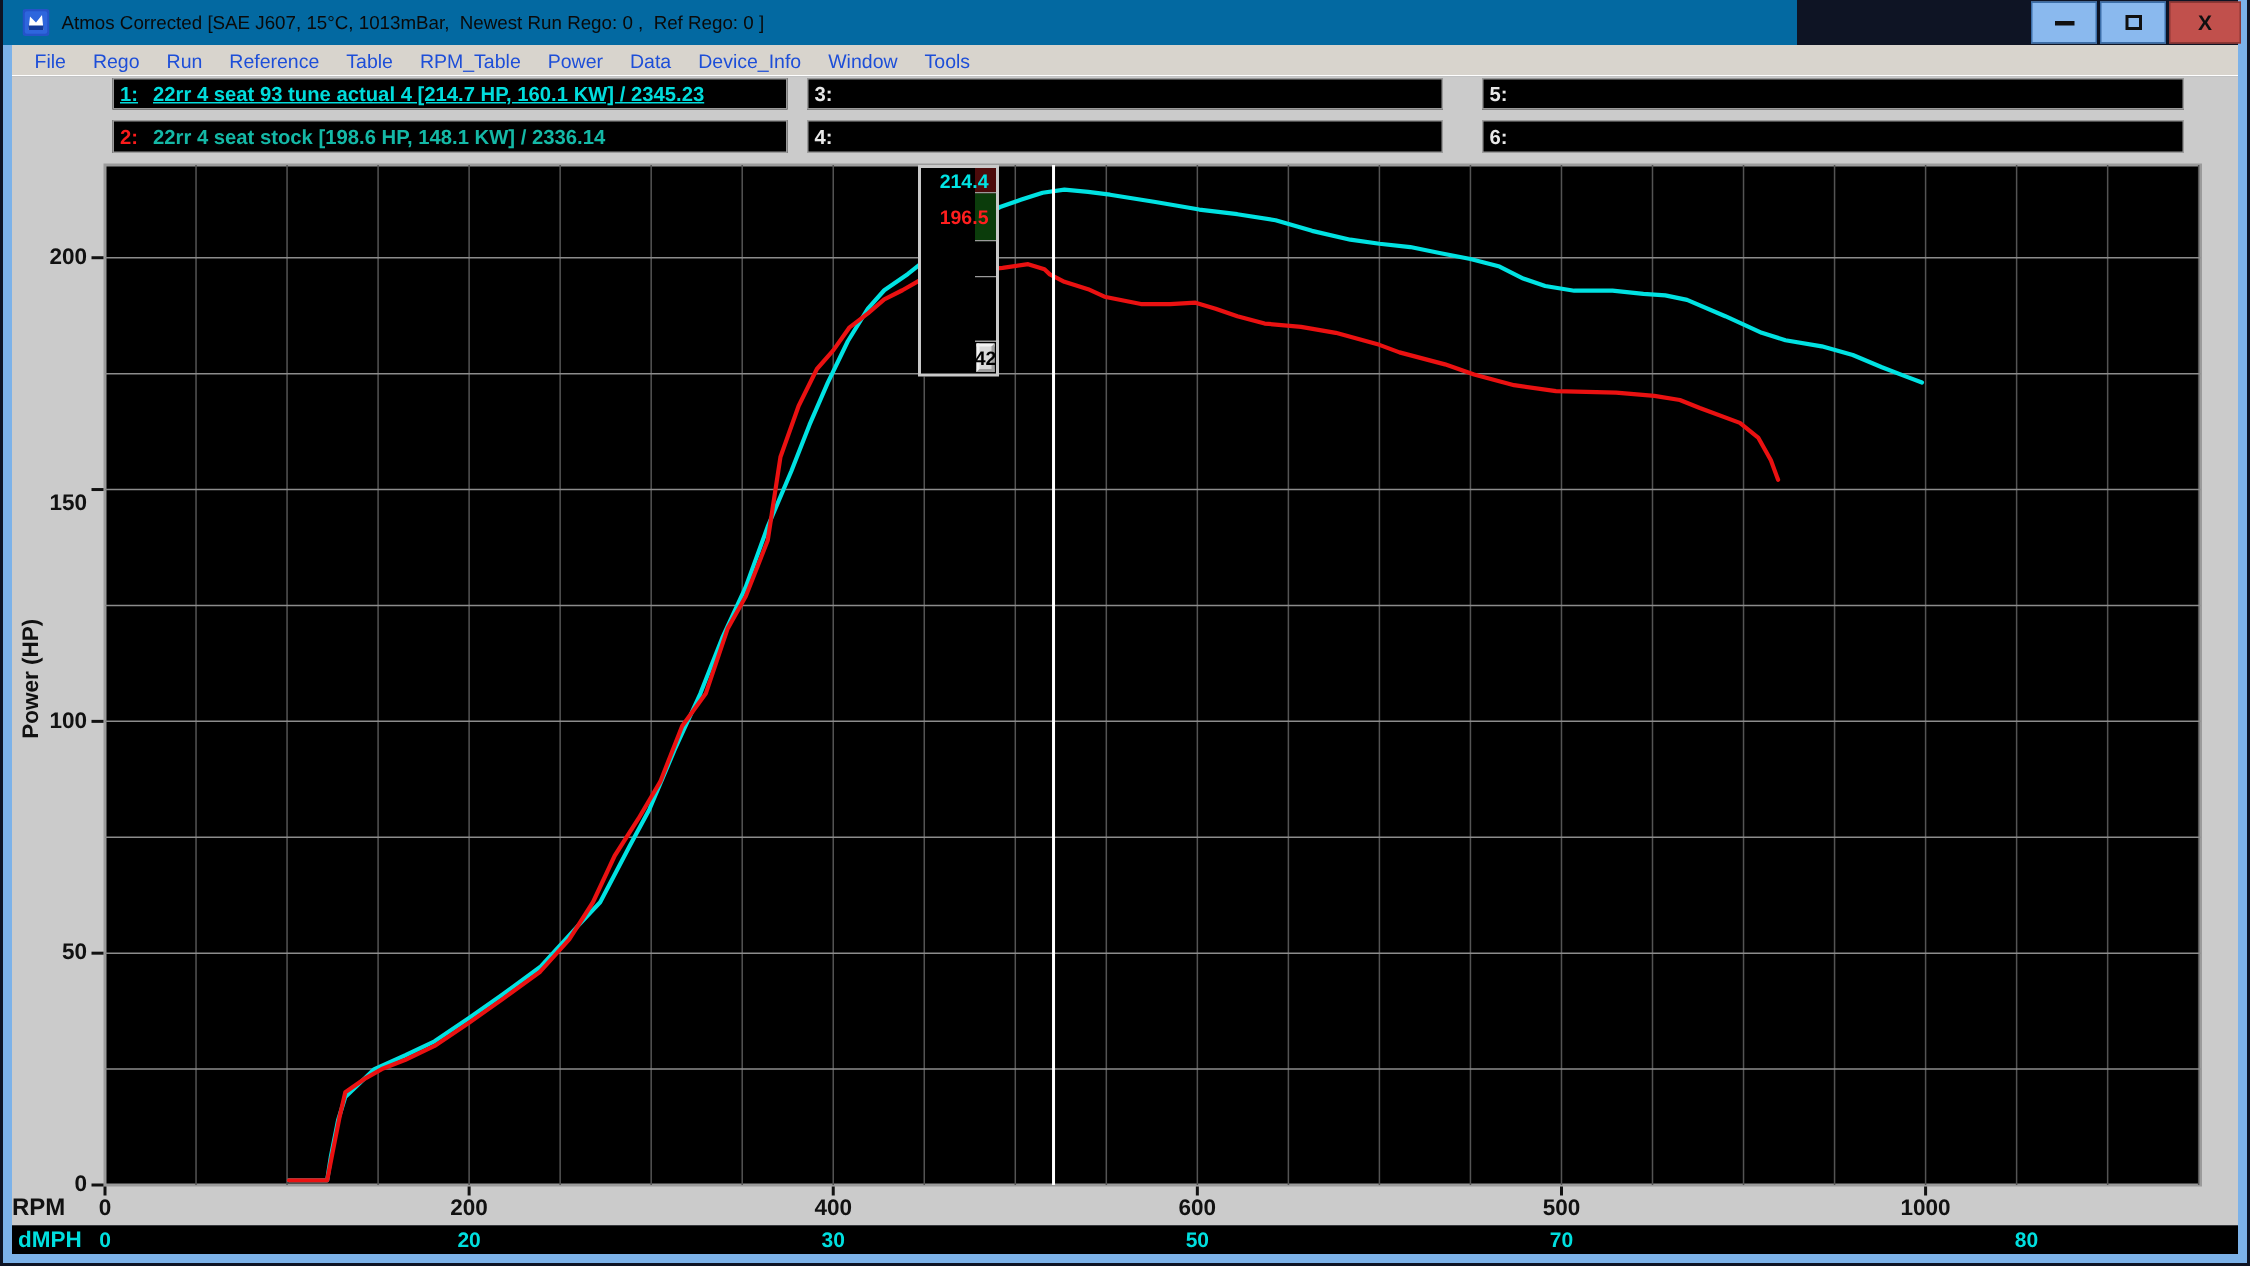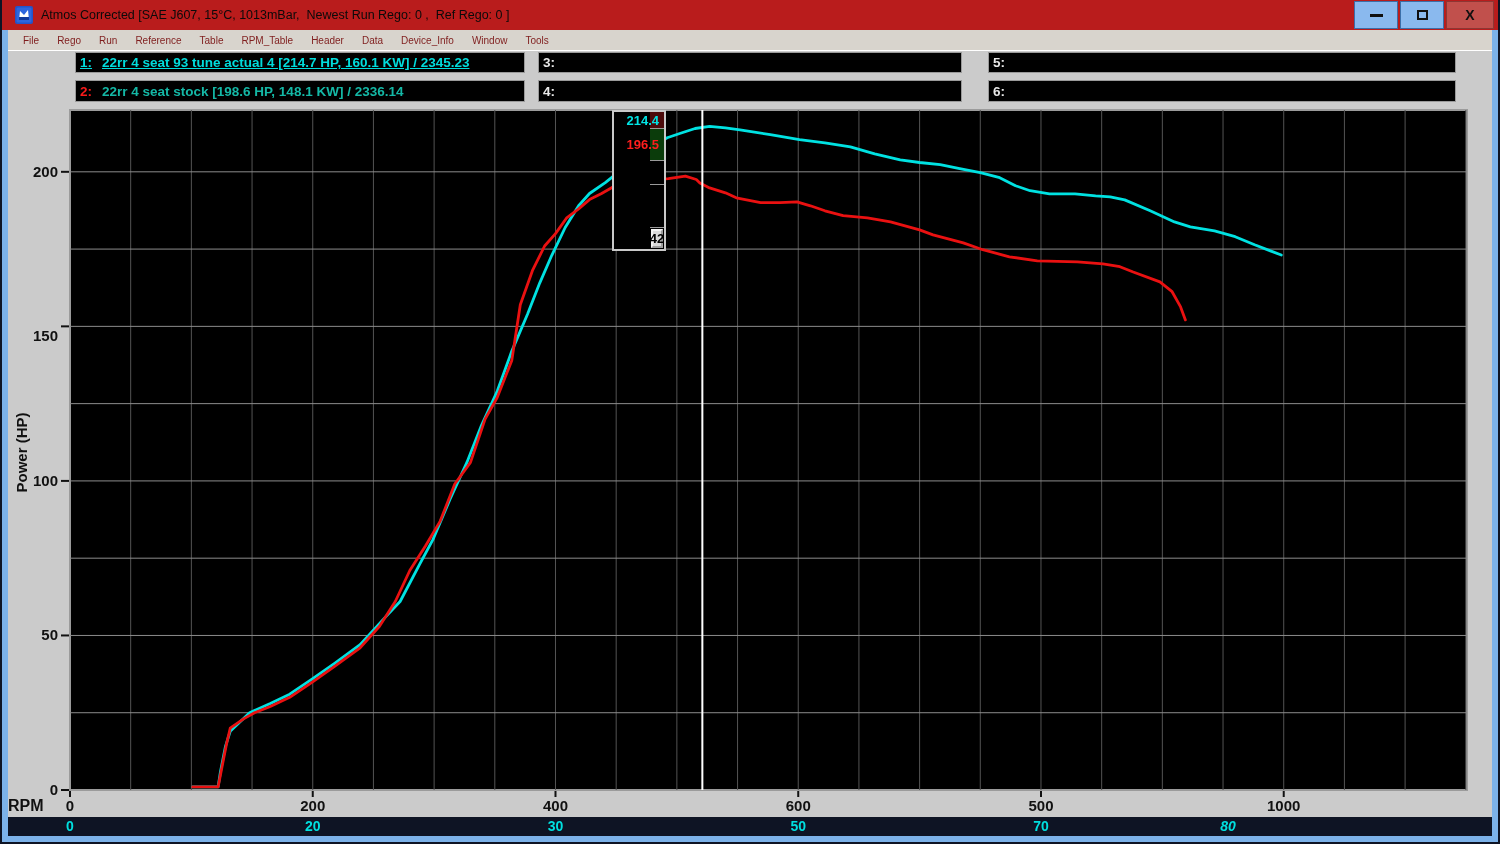--- a/index.html
+++ b/index.html
@@ -8,35 +8,35 @@
     position:relative;width:1500px;height:844px;overflow:hidden;
     background:#0e1424;
     font-family:"Liberation Sans","DejaVu Sans",sans-serif;
   }
   
   .frame-strip{position:absolute;background:#7cb2e9;}
   #frame-left{left:2px;top:0;width:6px;height:842px;}
   #frame-right{left:1492px;top:0;width:6px;height:842px;}
   #frame-bottom{left:2px;top:836px;width:1496px;height:6px;}
   
-  #titlebar{position:absolute;left:2px;top:0;width:1496px;height:30px;background:#b91c1c;}
+  #titlebar{position:absolute;left:2px;top:0;width:1196px;height:30px;background:#0369a1;}
   #app-icon{position:absolute;left:13px;top:6px;width:18px;height:18px;}
   #title-text{position:absolute;left:39px;top:8px;font-size:12.5px;color:#0a0a0a;white-space:pre;}
   .win-btn{position:absolute;top:1px;height:28px;width:44px;background:#8ab9ee;border:1px solid #3c6ea8;
     display:flex;align-items:center;justify-content:center;cursor:default;}
   #btn-min{left:1352px;}
   #btn-max{left:1398px;}
   #btn-close{left:1444px;width:48px;background:#c1504c;border-color:#8d3734;}
   .glyph-min{width:13px;height:3px;background:#101010;}
   .glyph-max{width:11px;height:10px;border:2px solid #101010;}
   .glyph-close{font-size:14px;font-weight:bold;color:#101010;line-height:1;}
   
   #menubar{position:absolute;left:8px;top:30px;width:1484px;height:21px;background:#d8d4cd;
     border-bottom:1px solid #fff;display:flex;align-items:center;padding-left:6px;}
-  .menu-item{font-size:10px;color:#7f1d1d;padding:0 9px;height:21px;line-height:21px;cursor:default;}
+  .menu-item{font-size:13px;color:#1d4ed8;padding:0 9px;height:21px;line-height:21px;cursor:default;}
   
   #client-bg{position:absolute;left:8px;top:51px;width:1484px;height:766px;background:#cbcbcb;}
   
   .run-bar{position:absolute;background:#000;border:1px solid #9a9a9a;
     display:flex;align-items:center;overflow:hidden;white-space:nowrap;}
   .run-slot{font-weight:bold;font-size:13.5px;width:26px;padding-left:4px;flex:0 0 auto;}
   .run-label{font-weight:bold;font-size:13.5px;flex:0 0 auto;}
   
   #plot-svg{position:absolute;left:0;top:0;width:1500px;height:844px;z-index:2;pointer-events:none;}
   #plot-hit{position:absolute;left:70px;top:110px;width:1397px;height:680px;z-index:1;}
@@ -87,21 +87,21 @@
       </div>
   </div>
 
   <div id="menubar">
       <span class="menu-item">File</span>
       <span class="menu-item">Rego</span>
       <span class="menu-item">Run</span>
       <span class="menu-item">Reference</span>
       <span class="menu-item">Table</span>
       <span class="menu-item">RPM_Table</span>
-      <span class="menu-item">Header</span>
+      <span class="menu-item">Power</span>
       <span class="menu-item">Data</span>
       <span class="menu-item">Device_Info</span>
       <span class="menu-item">Window</span>
       <span class="menu-item">Tools</span>
     </div>
 
   <div id="client-bg"></div>
 
   <div id="run-bars">
       <div class="run-bar" style="left: 75px; top: 52px; width: 450px; height: 21px;">
@@ -193,23 +193,26 @@
       <div class="x-tick-label" style="left: 282.745px;">200</div>
       <div class="x-tick-label" style="left: 525.491px;">400</div>
       <div class="x-tick-label" style="left: 768.236px;">600</div>
       <div class="x-tick-label" style="left: 1010.98px;">500</div>
       <div class="x-tick-label" style="left: 1253.73px;">1000</div>
       <div class="dmph-tick-label" style="left: 40px; top: 818px; position: absolute; z-index: 3;">0</div>
       <div class="dmph-tick-label" style="left: 282.745px; top: 818px; position: absolute; z-index: 3;">20</div>
       <div class="dmph-tick-label" style="left: 525.491px; top: 818px; position: absolute; z-index: 3;">30</div>
       <div class="dmph-tick-label" style="left: 768.236px; top: 818px; position: absolute; z-index: 3;">50</div>
       <div class="dmph-tick-label" style="left: 1010.98px; top: 818px; position: absolute; z-index: 3;">70</div>
-      <div class="dmph-tick-label" style="left: 1198px; top: 818px; position: absolute; z-index: 3; font-style: italic;">80</div>
-    </div>
-
+      <div class="dmph-tick-label" style="left: 1321px; top: 818px; position: absolute; z-index: 3;">80</div>
+    </div>
+
+  <div id="dmph-strip">
+    <div id="dmph-label">dMPH</div>
+  </div>
 
   <div id="readout">
       <div class="ro-row" style="height: 17px; background: rgb(76, 11, 11); color: rgb(0, 228, 228);">214.4</div>
       <div class="ro-row" style="height: 32px; background: rgb(11, 60, 11); color: rgb(255, 30, 30);">196.5</div>
       <div class="ro-row" style="height: 24px; background: rgb(0, 0, 0);"></div>
       <div class="ro-row" style="height: 43px; background: rgb(0, 0, 0);"></div>
       <div id="ro-x">42</div>
     </div>
 
 </div>

